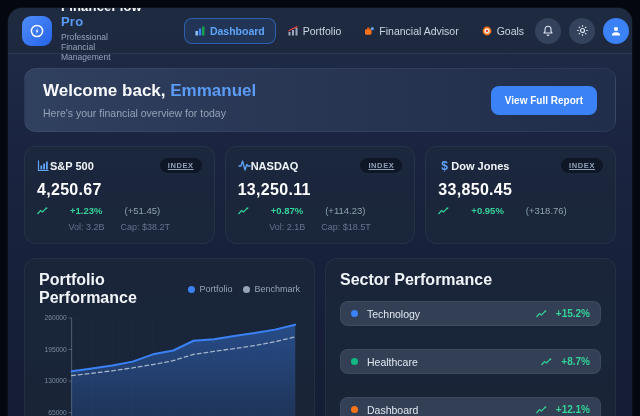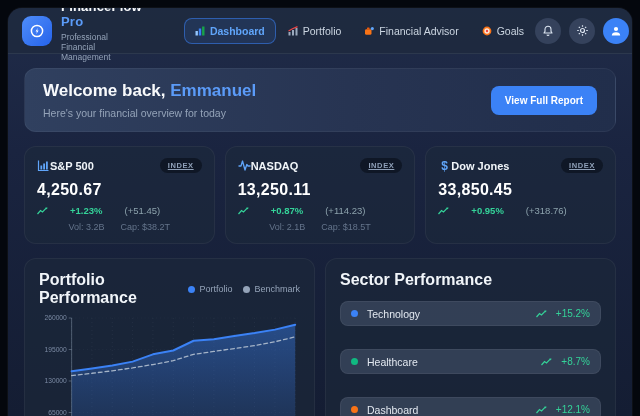--- a/index.html
+++ b/index.html
@@ -93,21 +93,21 @@
   .chart-wrap { margin-top:5px; }
   
   .sector-rows { margin-top:12px; }
   .sector-row {
     display:flex; align-items:center; height:25px; margin-bottom:23px; cursor:pointer;
     background:rgba(108,125,152,0.30); border:1px solid rgba(255,255,255,0.06);
     border-radius:8px; padding:0 10px;
   }
   .sector-dot { width:7px; height:7px; border-radius:50%; margin-right:9px; flex:0 0 auto; }
   .sector-name { font-size:10.5px; color:#e2e8f0; flex:1; }
-  .sector-change { font-size:10px; font-weight:normal; color:#34d399; display:flex; align-items:center; gap:9px; }
+  .sector-change { font-size:10px; font-weight:bold; color:#34d399; display:flex; align-items:center; gap:9px; }
 </style>
 </head>
 <body>
 
 <div class="app">
 
   <div class="navbar">
     <div class="logo">
       <svg width="16" height="16" viewBox="0 0 16 16">
         <circle cx="8" cy="8" r="5.6" fill="none" stroke="#ffffff" stroke-width="1.5"></circle>

